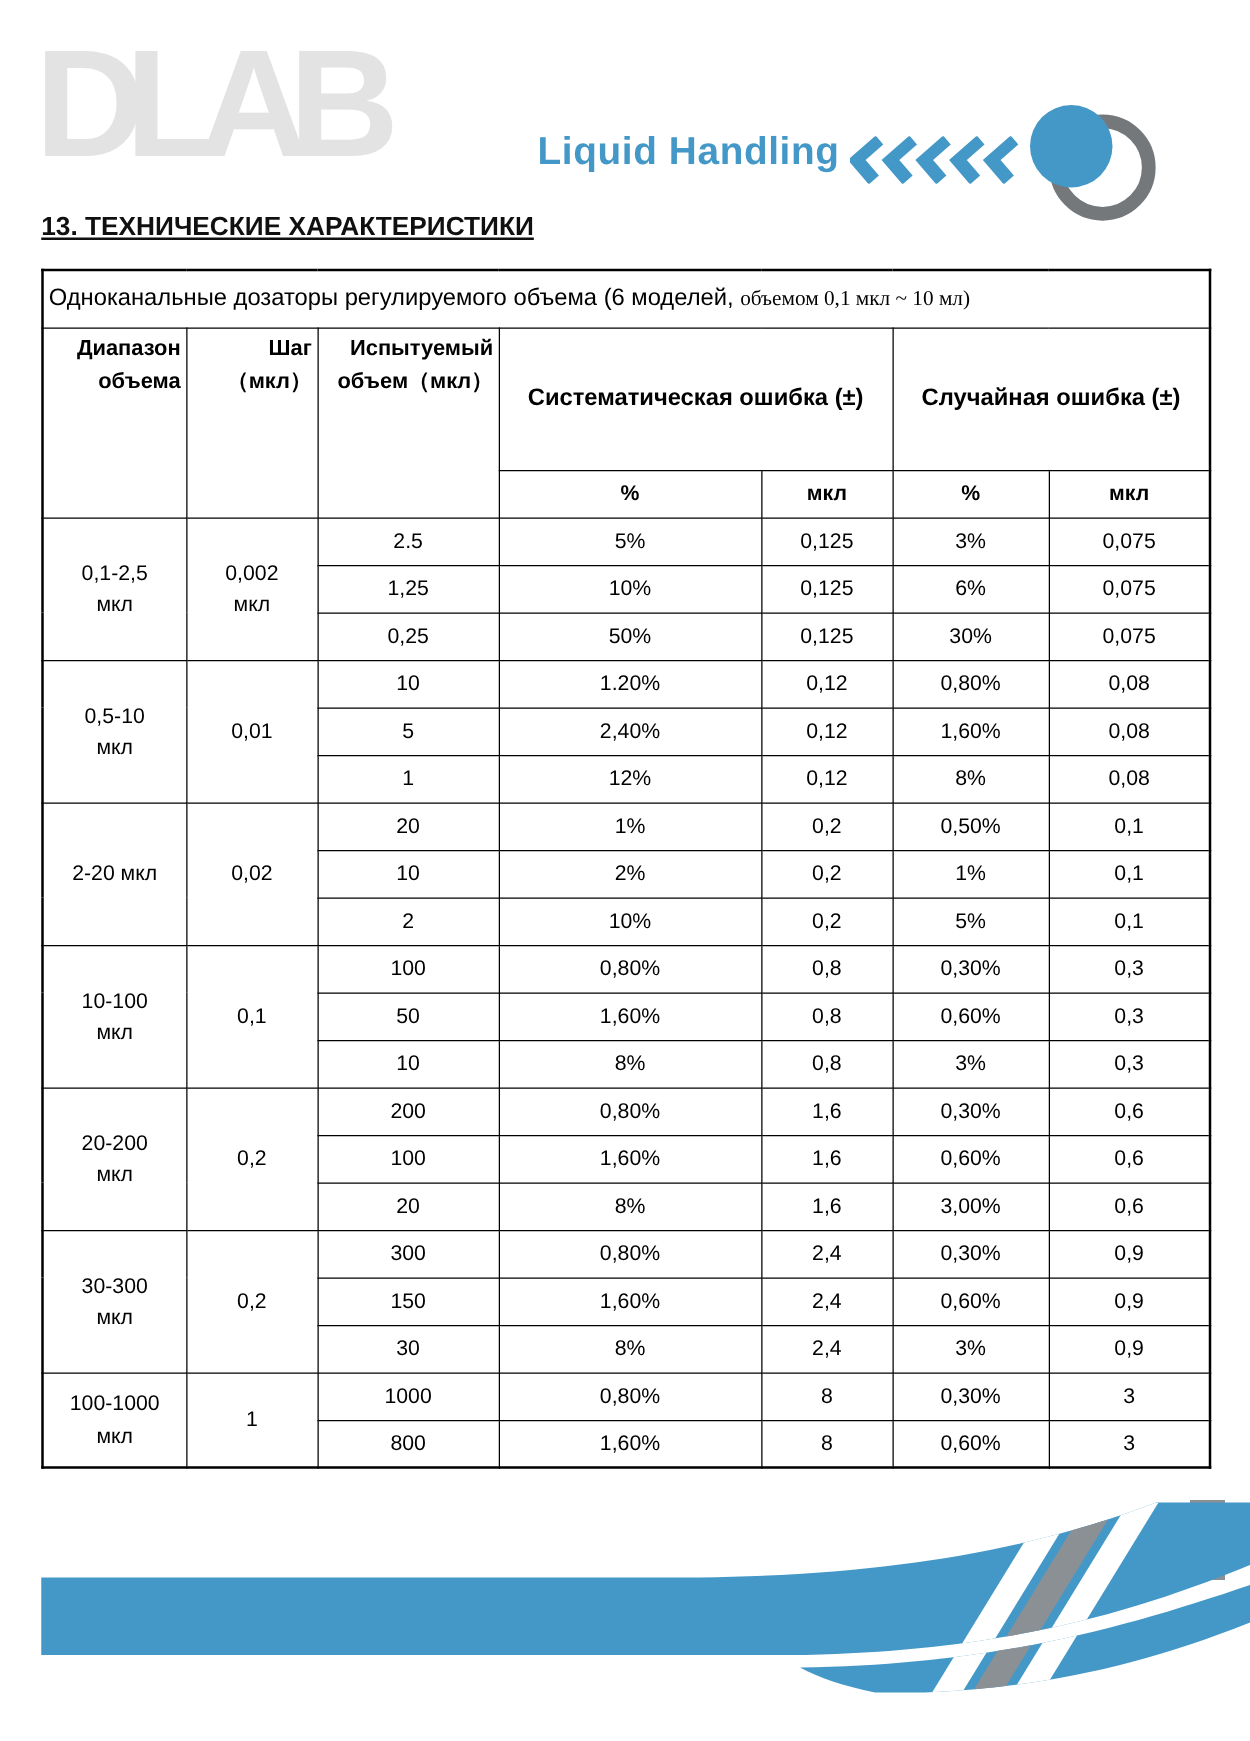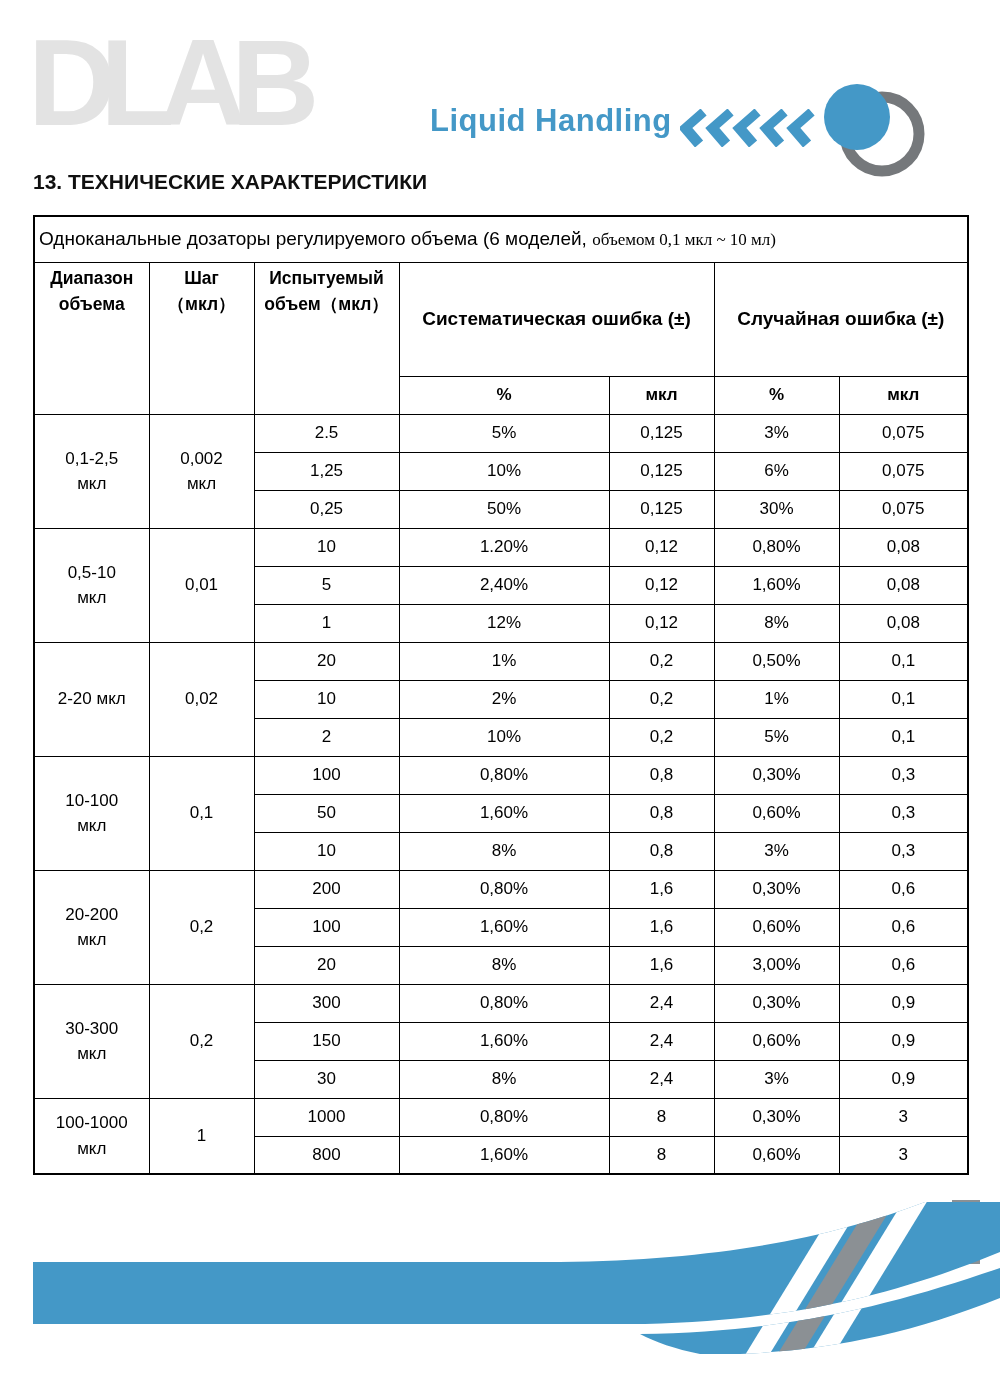--- a/index.html
+++ b/index.html
@@ -45,20 +45,21 @@
     top: 72px;
   }
   .page-title {
     position: absolute;
     left: 33px;
     top: 170px;
     margin: 0;
     font-size: 21px;
     font-weight: bold;
     color: #101010;
+    text-decoration: underline;
   }
   .spec-table {
     position: absolute;
     left: 33px;
     top: 215px;
     width: 934px;
     border-collapse: collapse;
     table-layout: fixed;
     border: 2px solid #000;
   }
@@ -69,21 +70,21 @@
   }
   .caption {
     height: 46px;
     text-align: left;
     font-weight: normal;
     font-size: 19px;
     padding-left: 15px;
   }
   .cap-sub { font-family: "Liberation Serif", serif; font-size: 17px; }
   .th-left {
-    text-align: center;
+    text-align: right;
     vertical-align: top;
     padding: 7px 7px;
     font-size: 17.5px;
     white-space: pre-line;
     line-height: 1.5;
   }
   .th-group {
     text-align: center;
     vertical-align: middle;
     font-size: 19px;

